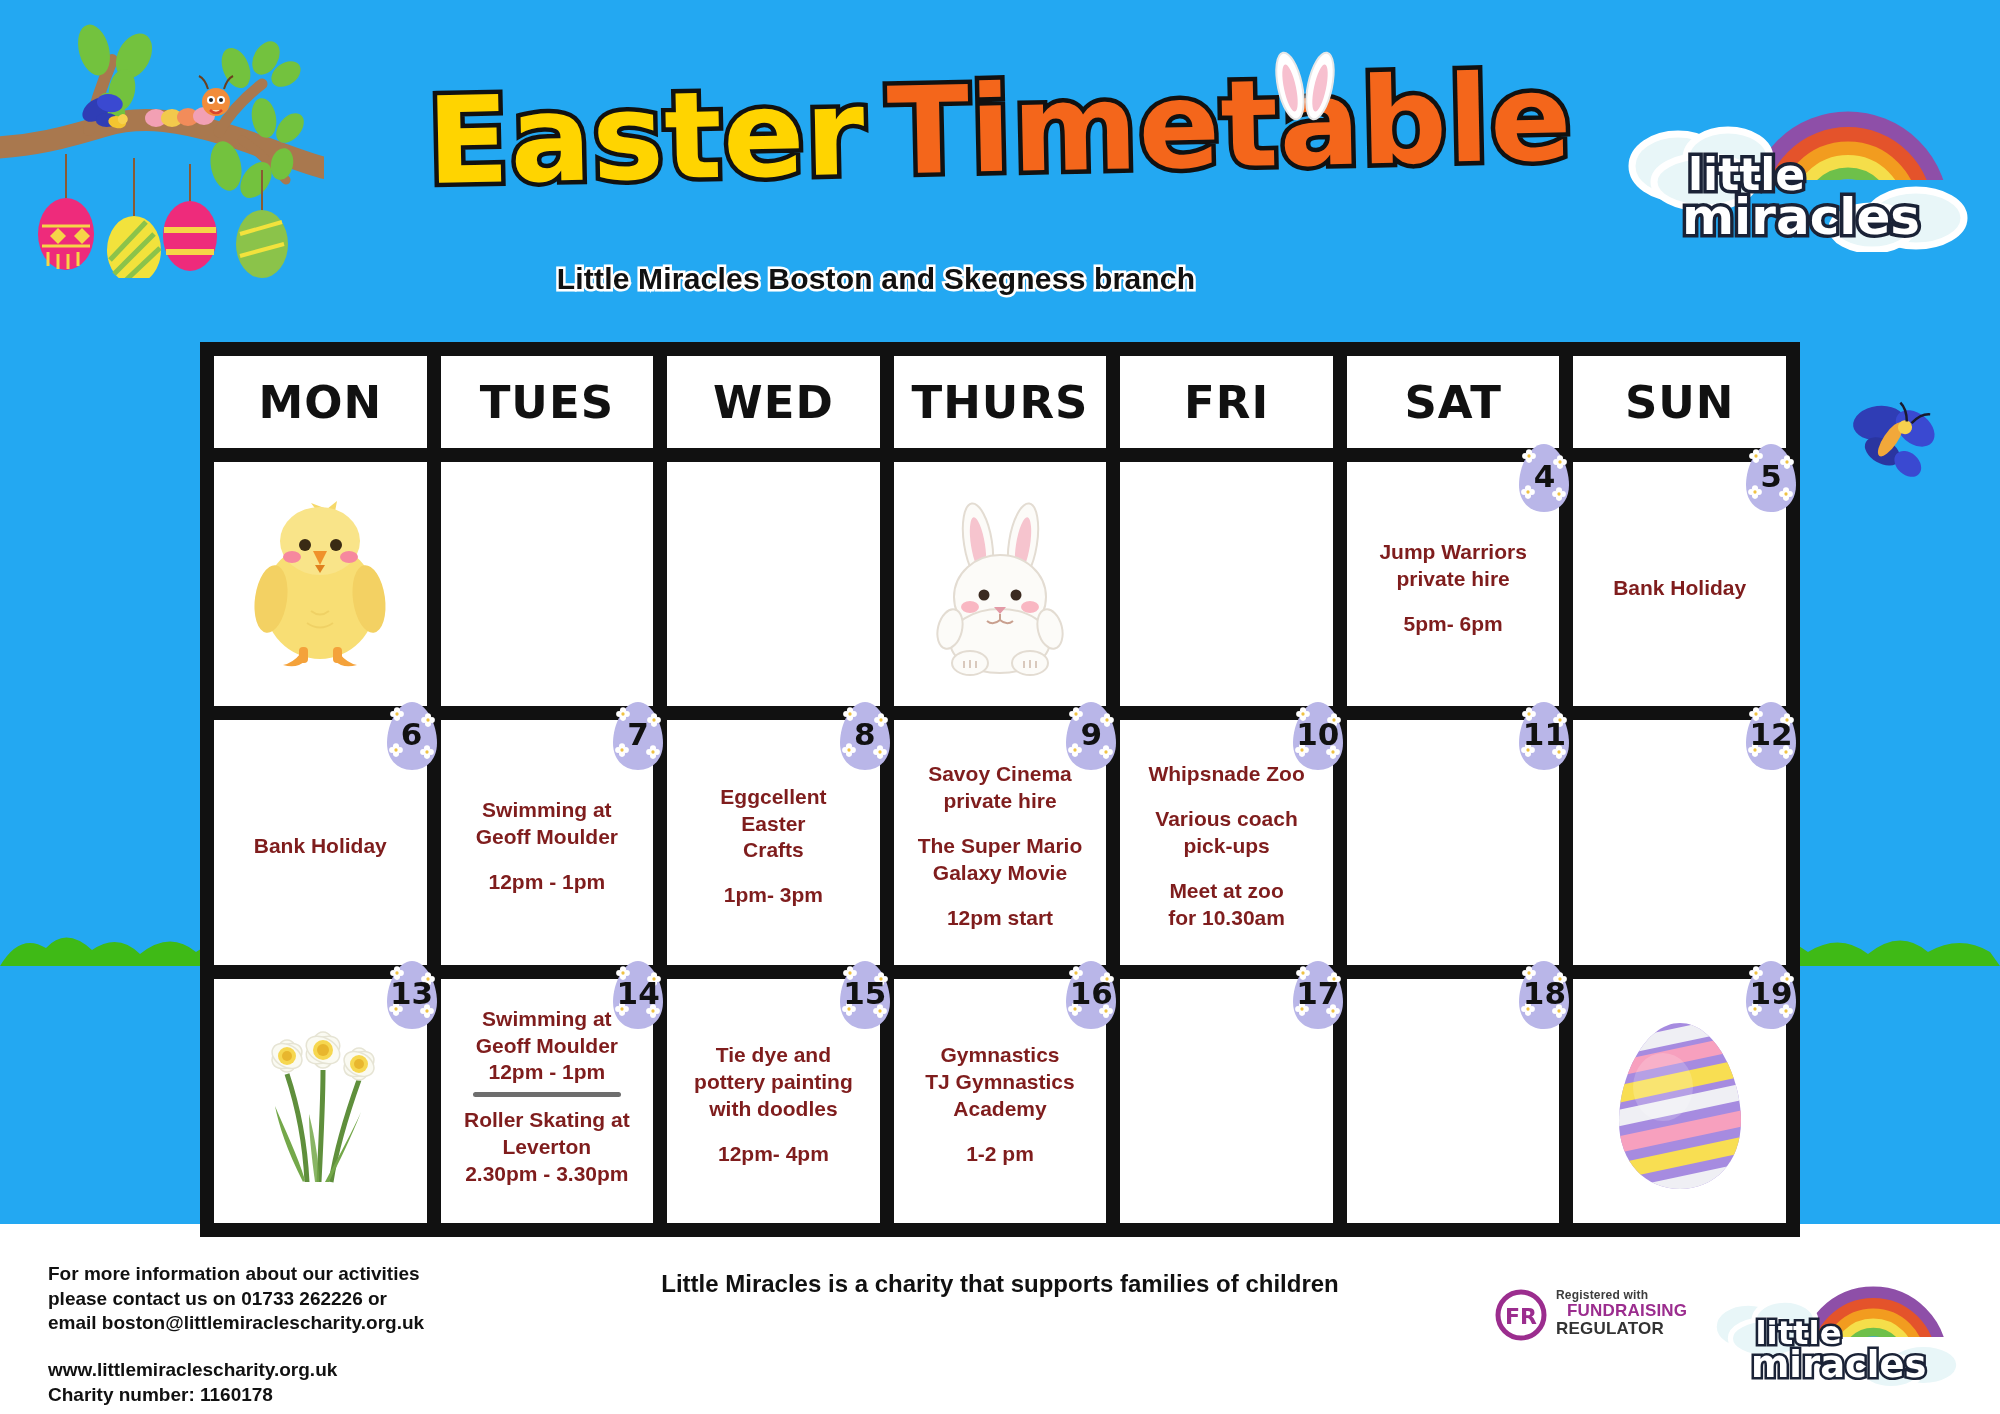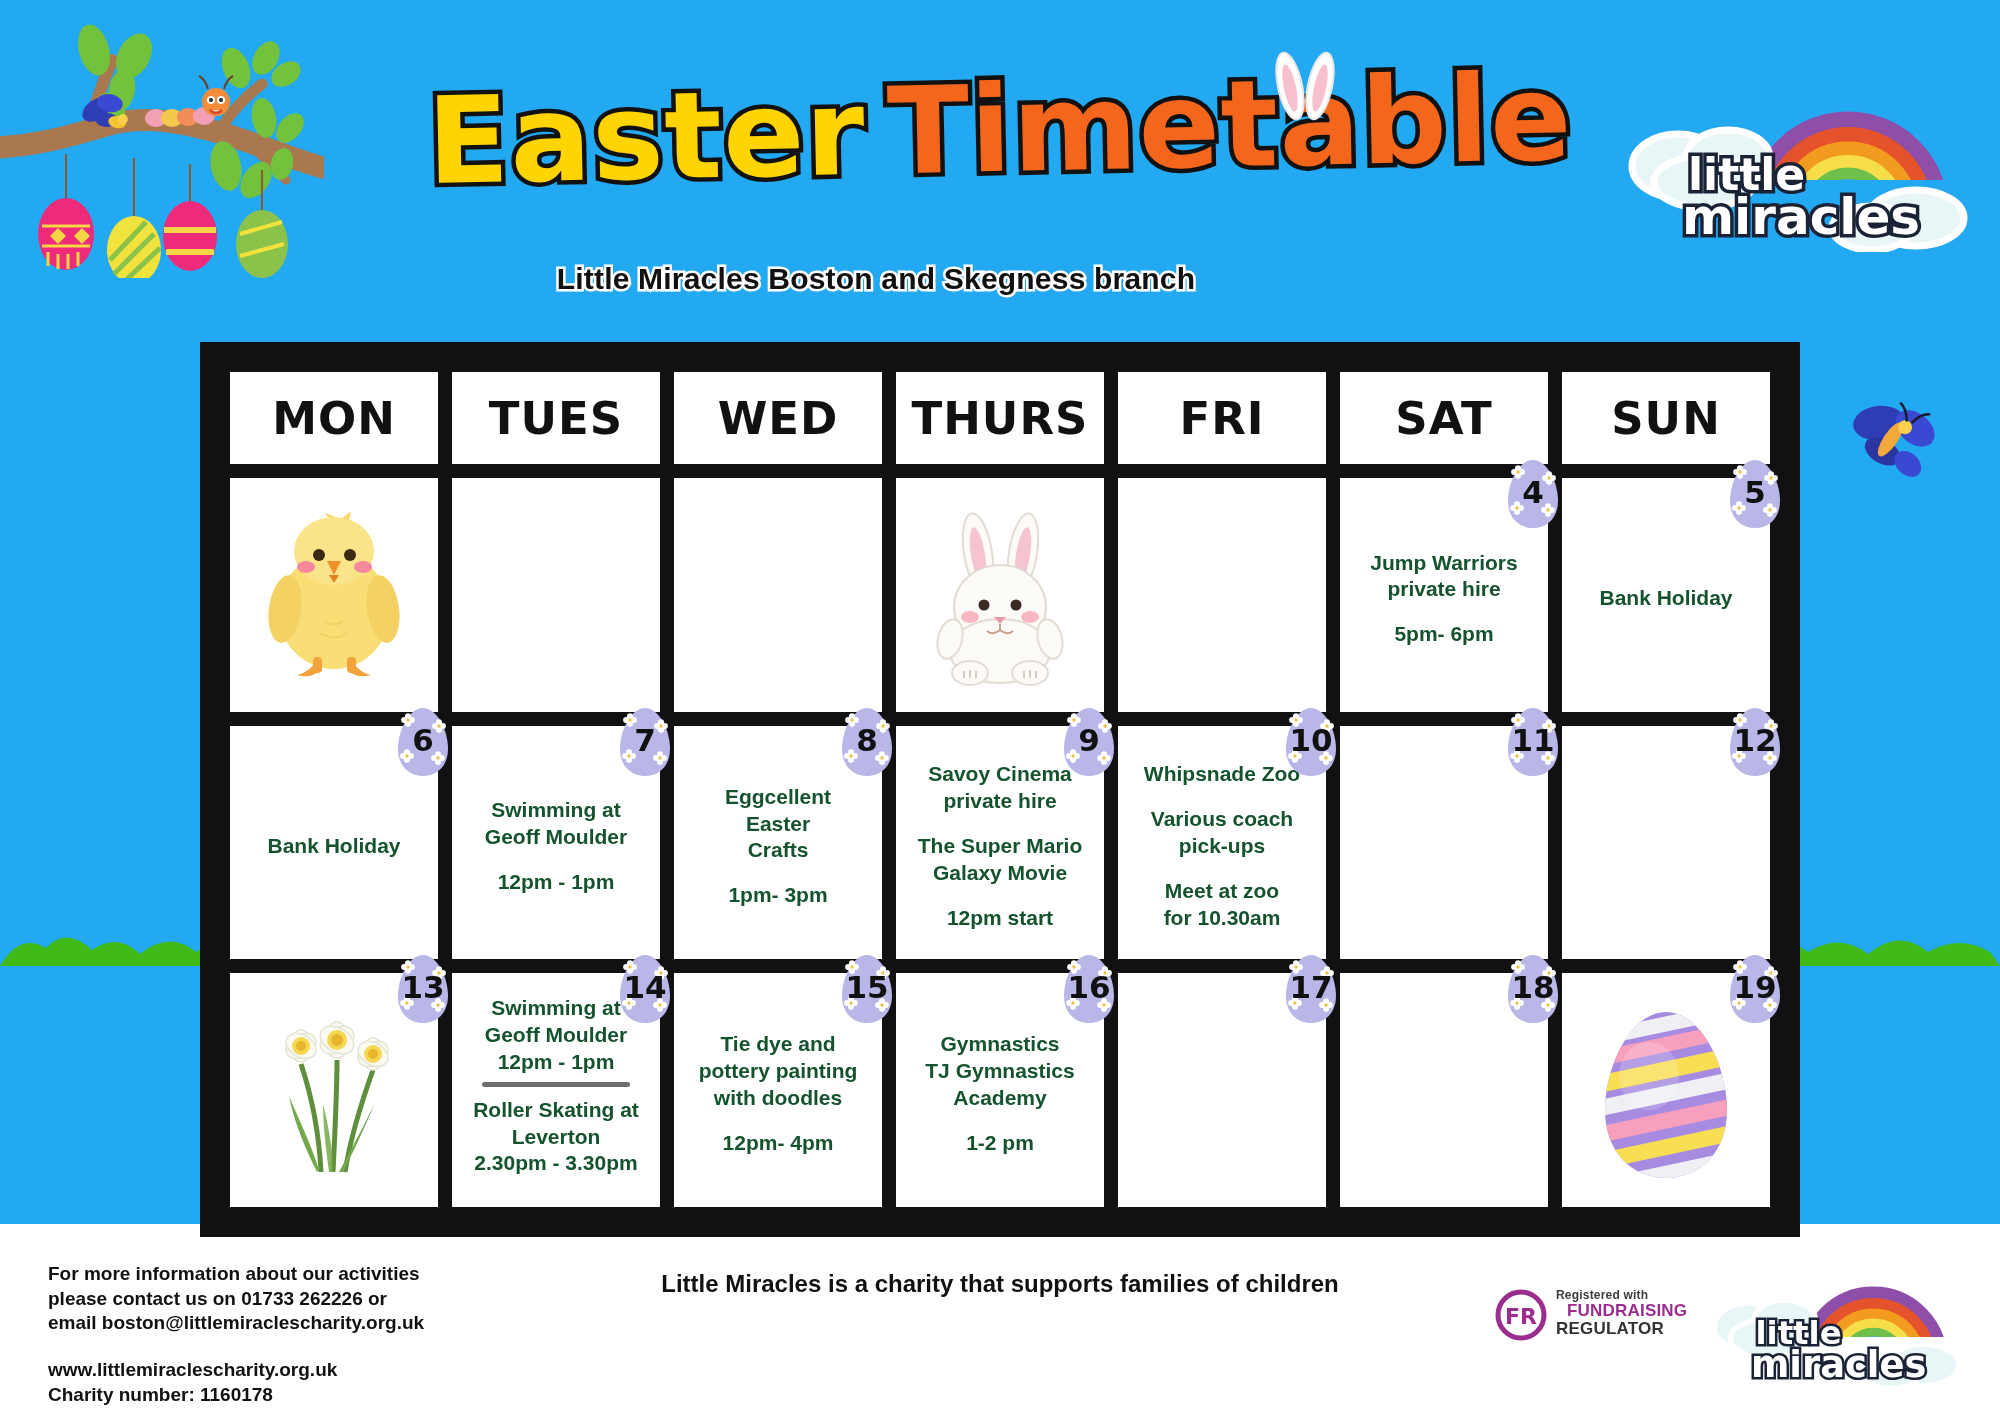--- a/index.html
+++ b/index.html
@@ -48,21 +48,21 @@
   .logo { position:absolute; }
   .logo.top { left:1616px; top:62px; width:360px; height:190px; }
   .logo.bottom { left:1700px; top:1250px; width:270px; height:140px; }
 
   
   .cal {
     position:absolute; left:200px; top:342px;
     width:1600px; height:895px;
     background:#111;
     border:0;
-    padding:30px;
+    padding:14px;
     display:grid;
     grid-template-columns: repeat(7, 1fr);
     grid-template-rows: 92px 1fr 1fr 1fr;
     gap:14px;
   }
   .hcell {
     background:#fff;
     display:flex; align-items:center; justify-content:center;
   }
   .hcell span {
@@ -70,21 +70,21 @@
     font-size:45px; font-weight:bold; color:#111; letter-spacing:1px;
   }
   .cell {
     background:#fff; position:relative;
     display:flex; flex-direction:column;
     align-items:center; justify-content:center;
     padding:18px 8px 10px;
     text-align:center;
   }
   .cell .body {
-    font-size:21px; font-weight:bold; color:#14532d; line-height:1.28;
+    font-size:21px; font-weight:bold; color:#7f1d1d; line-height:1.28;
   }
   .cell .body .blk { margin-bottom:18px; }
   .cell .body .blk:last-child { margin-bottom:0; }
   .divider {
     width:148px; height:5px; background:#6e6e6e; border-radius:3px;
     margin:6px auto 10px;
   }
 
   
   .egg-badge {

